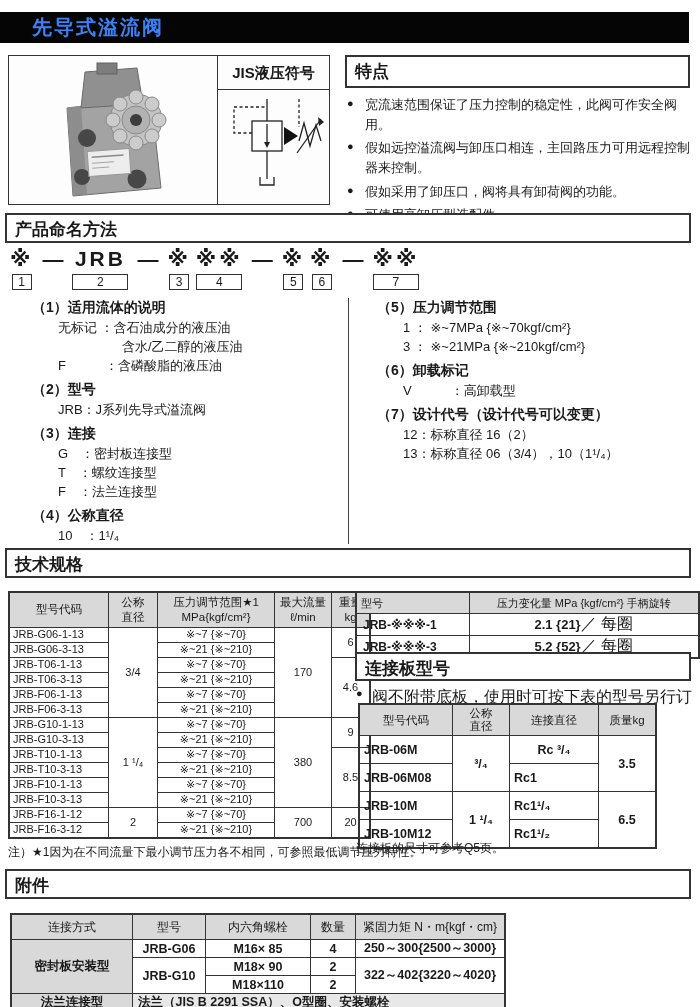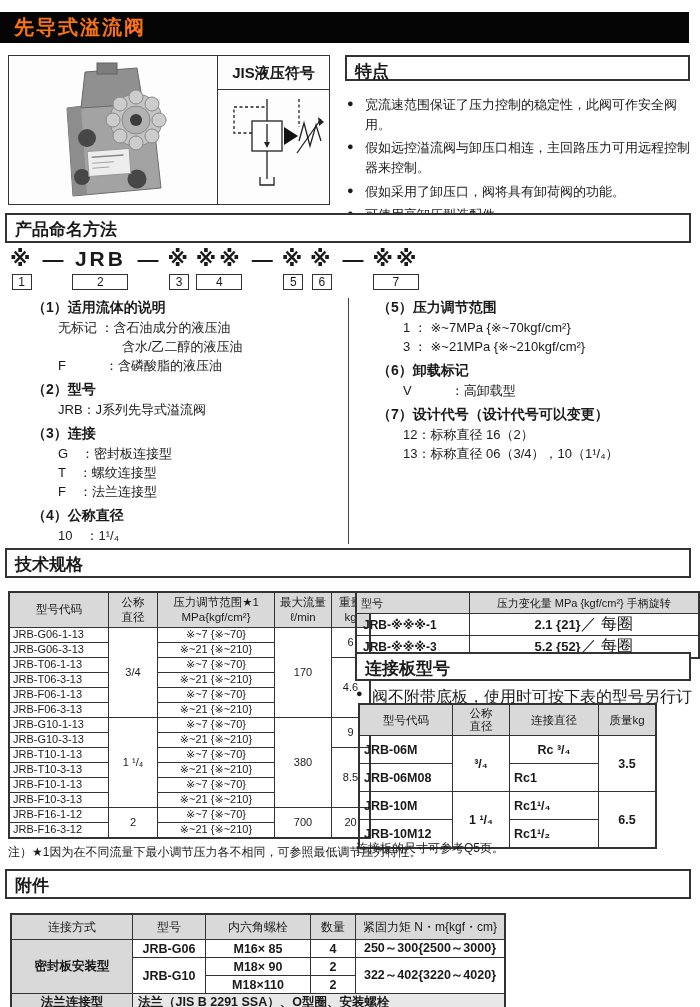--- a/index.html
+++ b/index.html
@@ -3,21 +3,21 @@
 <meta charset="utf-8">
 <style>
   html,body{margin:0;padding:0;}
   body{
     width:700px;height:1007px;position:relative;background:#fff;
     font-family:"Liberation Sans","DejaVu Sans",sans-serif;color:#1a1a1a;
     overflow:hidden;
   }
   
   .titlebar{position:absolute;left:0;top:12px;width:689px;height:31px;background:#050505;
-    color:#f97316;font-size:20px;font-weight:bold;line-height:31px;padding-left:14px;
+    color:#3b82f6;font-size:20px;font-weight:bold;line-height:31px;padding-left:32px;
     box-sizing:border-box;letter-spacing:2px;}
   
   .photo-box{position:absolute;left:8px;top:55px;width:322px;height:150px;border:1px solid #333;
     box-sizing:border-box;display:flex;background:#fdfdfd;}
   .photo-area{width:209px;border-right:1px solid #333;box-sizing:border-box;position:relative;}
   .jis-area{flex:1;display:flex;flex-direction:column;}
   .jis-header{height:33px;border-bottom:1px solid #333;text-align:center;font-weight:bold;
     font-size:15px;line-height:33px;}
   .jis-symbol{flex:1;display:flex;align-items:center;justify-content:center;}
   
@@ -127,21 +127,21 @@
           <line x1="76" y1="58" x2="100" y2="24"></line>
         </g>
         <polygon points="43,47 49,47 46,53" fill="#222"></polygon>
         <polygon points="63,32 63,50 77,41" fill="#111"></polygon>
         <polygon points="97,22 103,27 98,31" fill="#222"></polygon>
       </svg>
     </div>
   </div>
 </div>
 
-<div class="sec-header" style="left:345px;top:55px;width:345px;height:26px;">特点</div>
+<div class="sec-header" style="left:345px;top:55px;width:345px;height:33px;">特点</div>
 <div class="features-list">
   <div class="feature-item"><span class="blt"></span><span>宽流速范围保证了压力控制的稳定性，此阀可作安全阀用。</span></div>
   <div class="feature-item"><span class="blt"></span><span>假如远控溢流阀与卸压口相连，主回路压力可用远程控制器来控制。</span></div>
   <div class="feature-item"><span class="blt"></span><span>假如采用了卸压口，阀将具有卸荷阀的功能。</span></div>
   <div class="feature-item"><span class="blt"></span><span>可使用高卸压型选配件。</span></div>
 </div>
 
 <div class="sec-header" style="left:5px;top:213px;width:686px;height:30px;">产品命名方法</div>
 
 <div class="code-row">

